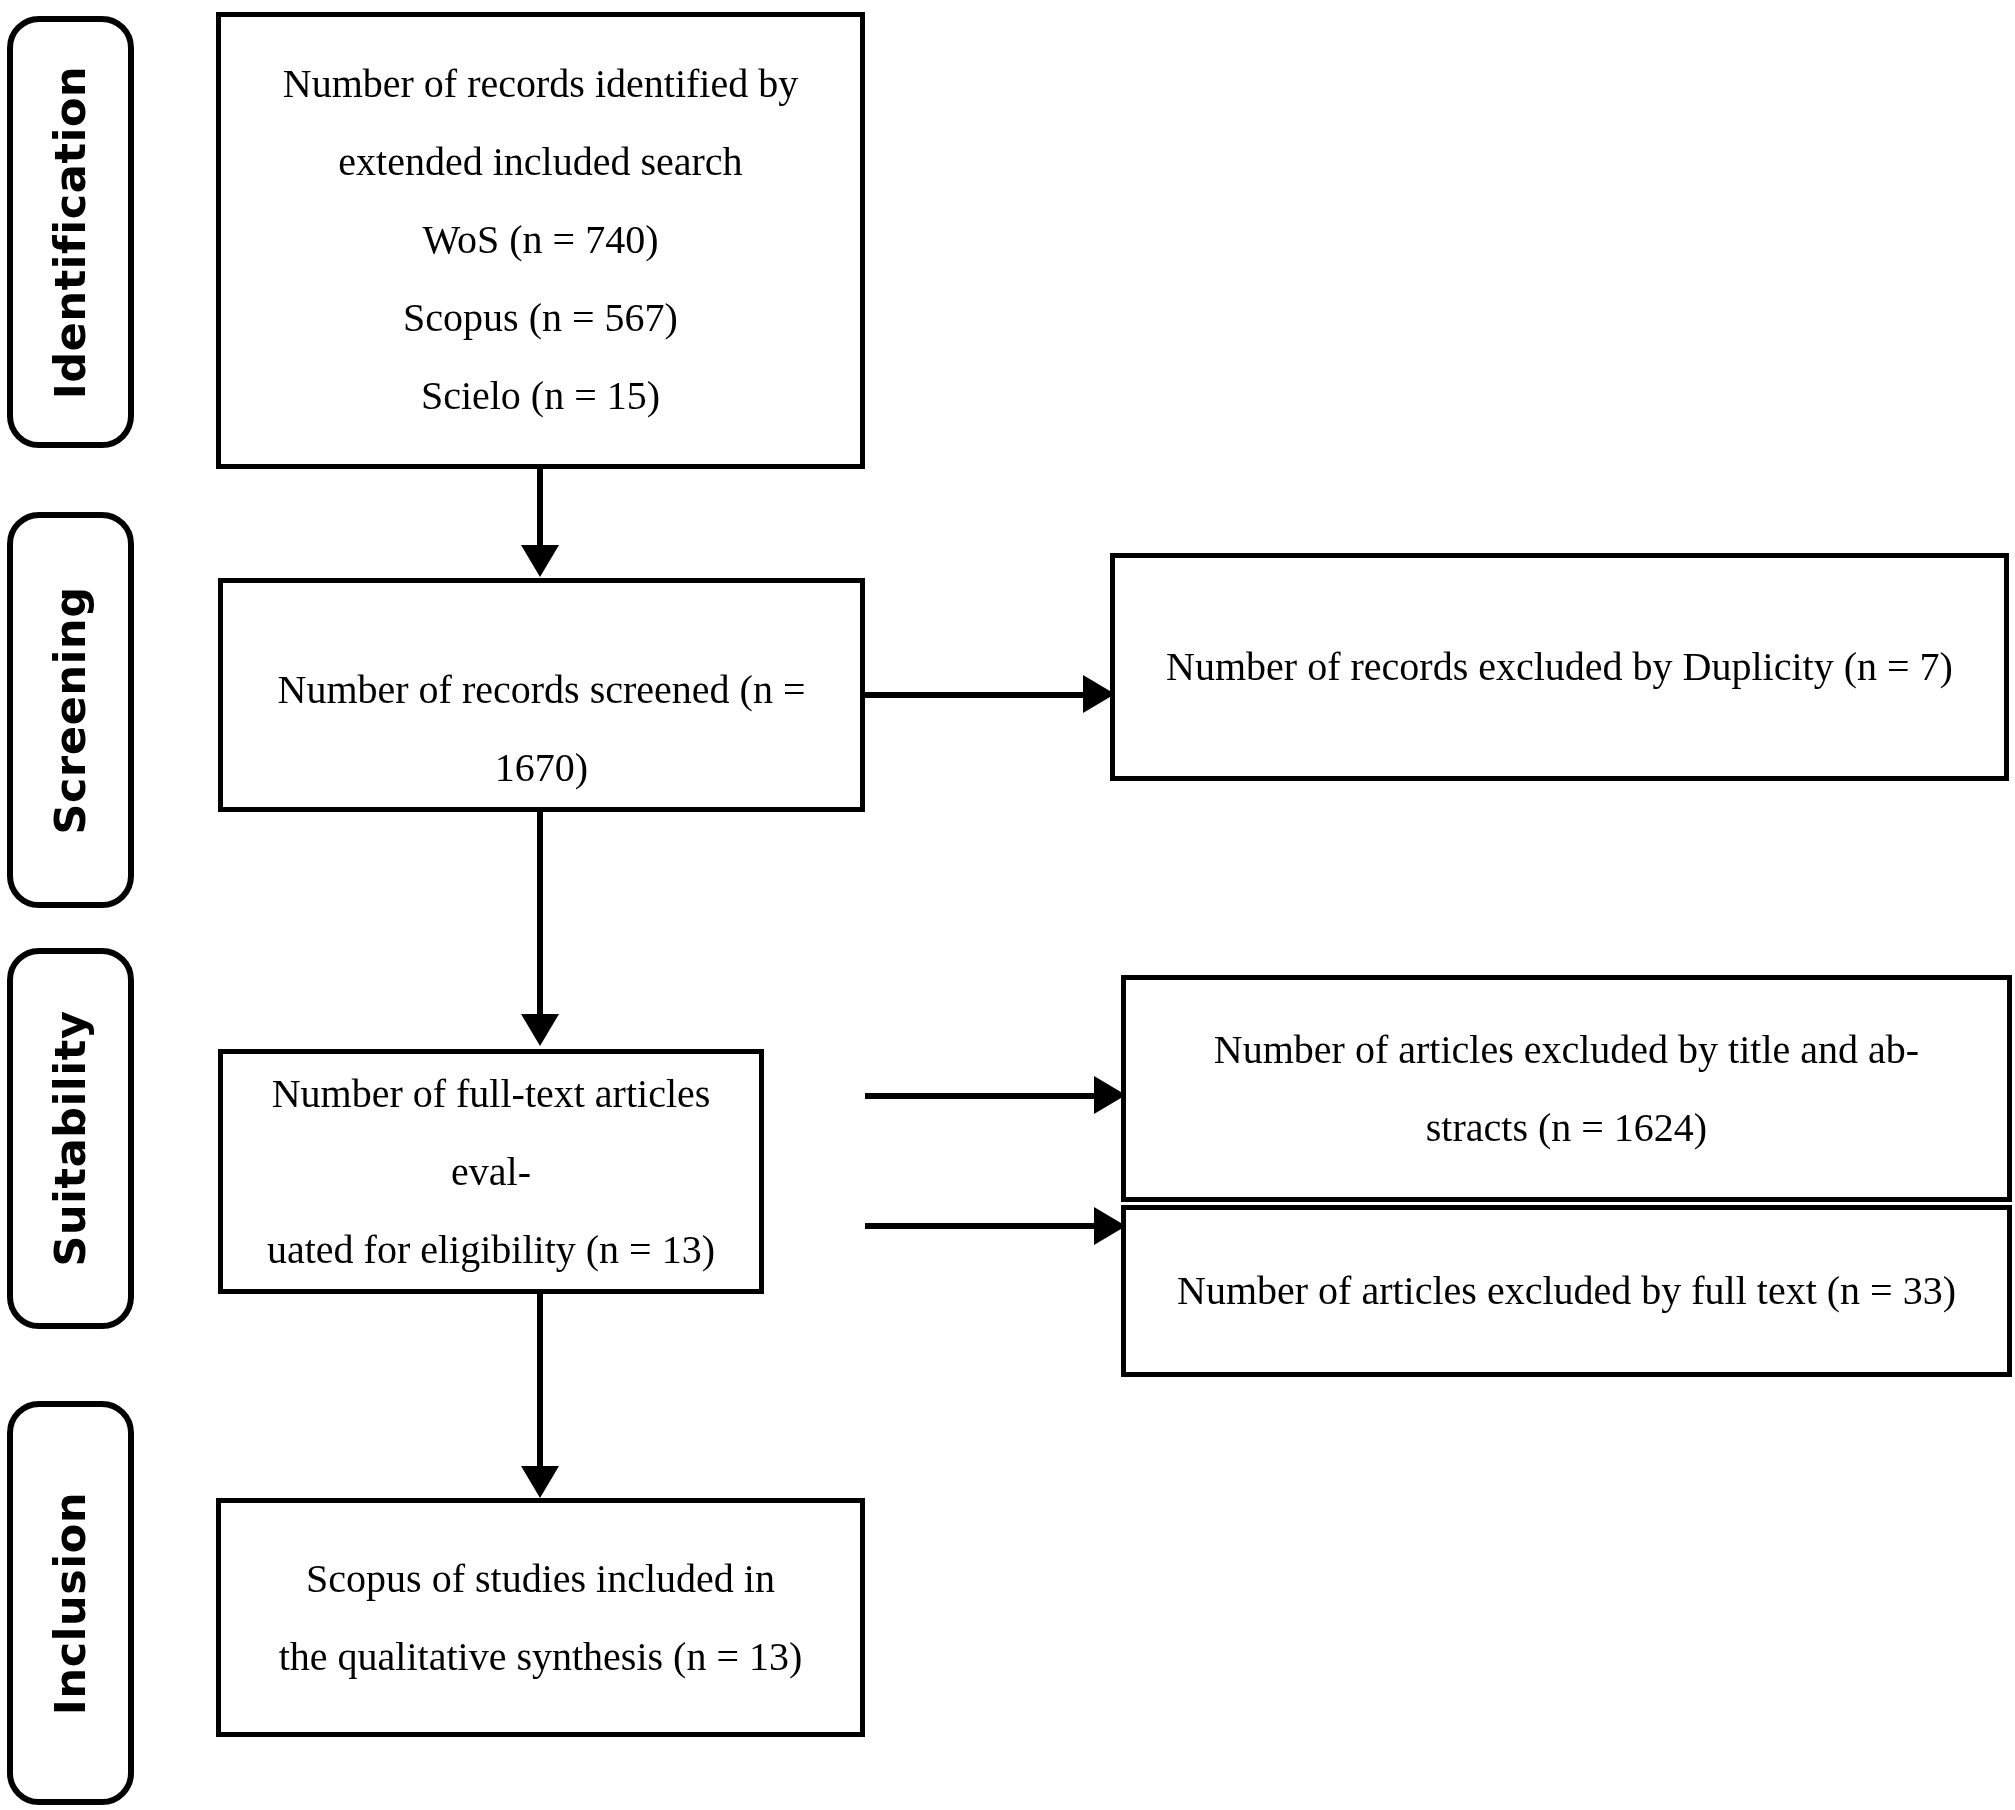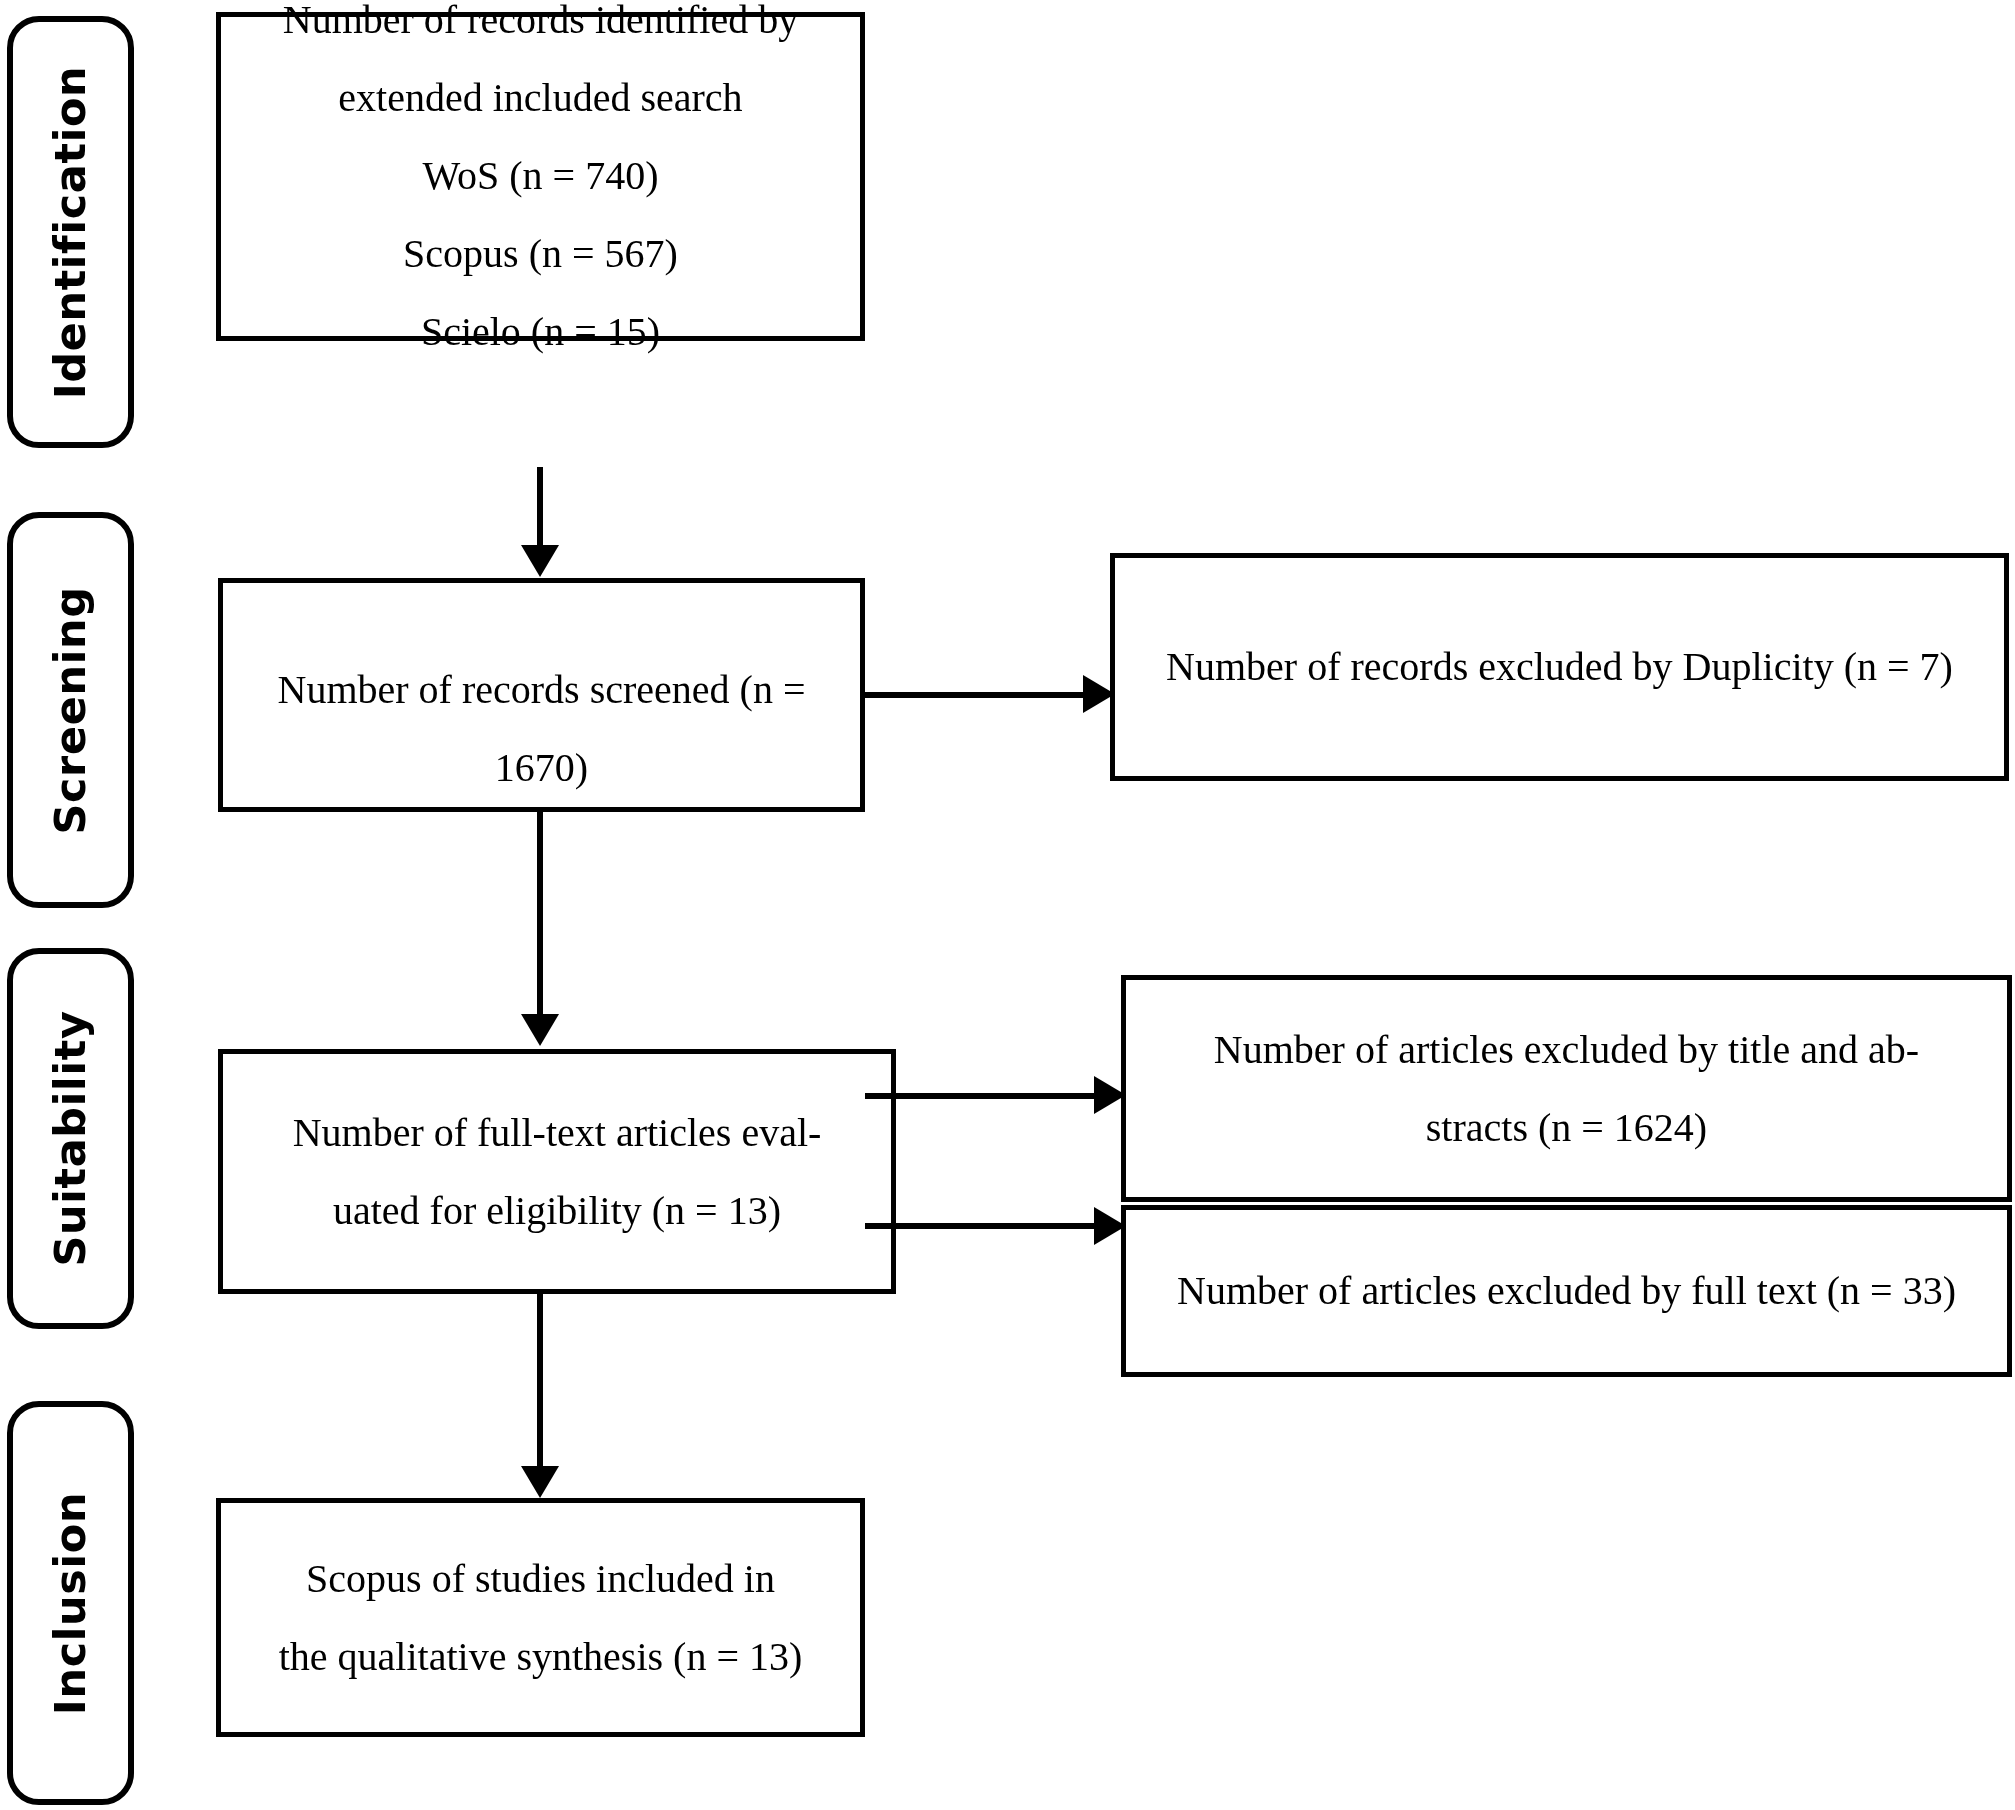--- a/index.html
+++ b/index.html
@@ -103,21 +103,21 @@
   </div>
 
   <div class="stage-pill" style="left:7px; top:948px; width:127px; height:381px;">
     <span class="stage-label">Suitability</span>
   </div>
 
   <div class="stage-pill" style="left:7px; top:1401px; width:127px; height:404px;">
     <span class="stage-label">Inclusion</span>
   </div>
 
-  <div class="flow-box" style="left:216px; top:11.5px; width:649px; height:329px;">
+  <div class="flow-box" style="left:216px; top:11.5px; width:649px; height:457px;">
     <div class="box-text">
       <span class="ln">Number of records identified by</span>
       <span class="ln">extended included search</span>
       <span class="ln">WoS (n = 740)</span>
       <span class="ln">Scopus (n = 567)</span>
       <span class="ln">Scielo (n = 15)</span>
     </div>
   </div>
 
   <div class="conn conn-v" style="left:537px; top:467px; height:81px;"></div>
@@ -135,21 +135,21 @@
 
   <div class="flow-box" style="left:1110px; top:553px; width:899px; height:228px;">
     <div class="box-text">
       <span class="ln">Number of records excluded by Duplicity (n = 7)</span>
     </div>
   </div>
 
   <div class="conn conn-v" style="left:537px; top:812px; height:203px;"></div>
   <div class="arrowhead arrow-down" style="left:521px; top:1014px;"></div>
 
-  <div class="flow-box" style="left:218px; top:1049px; width:678px; height:245px;">
+  <div class="flow-box" style="left:218px; top:1049px; width:546px; height:245px;">
     <div class="box-text">
       <span class="ln">Number of full-text articles eval-</span>
       <span class="ln">uated for eligibility (n = 13)</span>
     </div>
   </div>
 
   <div class="conn conn-h" style="left:865px; top:1093px; width:231px;"></div>
   <div class="arrowhead arrow-right" style="left:1094px; top:1076px;"></div>
 
   <div class="flow-box" style="left:1121px; top:964px; width:891px; height:227px;margin-top:11px;">

